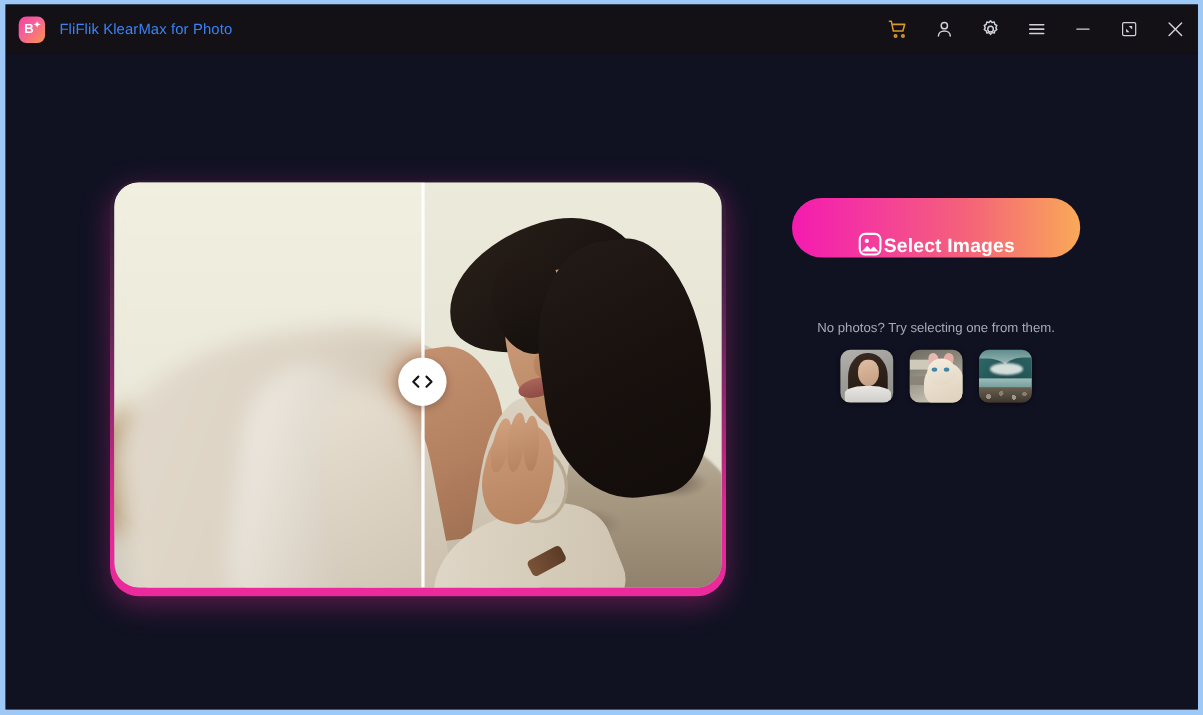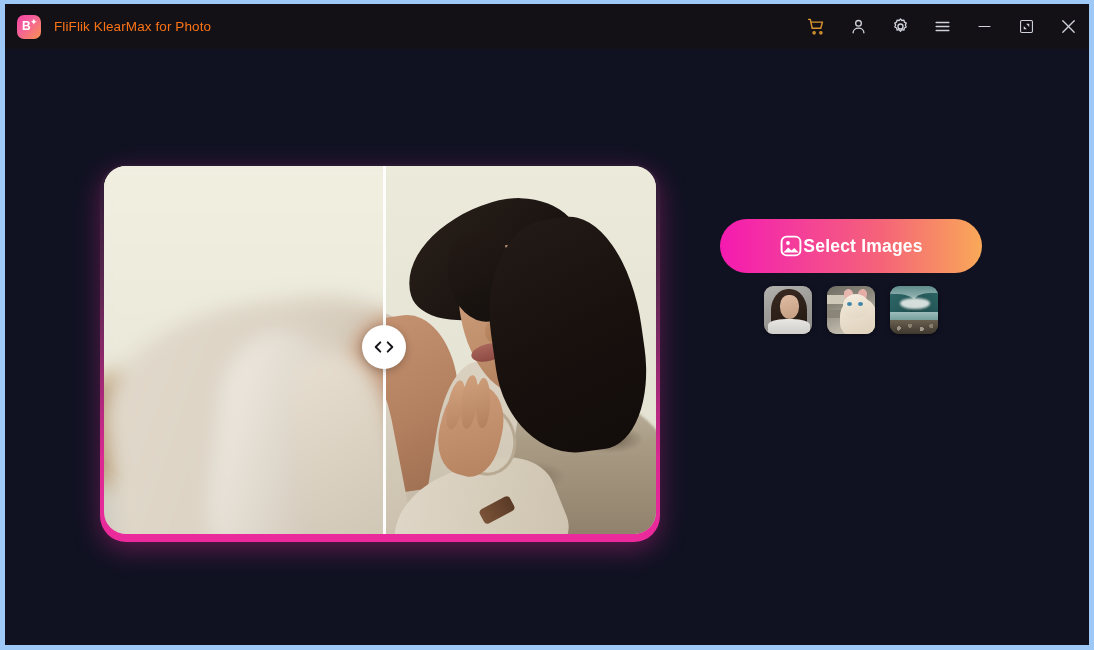--- a/index.html
+++ b/index.html
@@ -59,21 +59,21 @@
   #app-icon .spark {
     position: absolute;
     right: 4px; top: 4px;
     width: 7px; height: 7px;
     color: #fff;
     font-size: 9px;
     line-height: 7px;
   }
   #app-title {
     margin-left: 13px;
-    color: #f97316;
+    color: #3b82f6;
     font-size: 13.5px;
     letter-spacing: 0.1px;
     white-space: nowrap;
   }
   #titlebar-spacer { flex: 1 1 auto; }
 
   .tb-btn {
     width: 42px; height: 45px;
     display: flex;
     align-items: center;
@@ -336,27 +336,27 @@
   }
   #panel-title {
     color: #fdfdfe;
     font-size: 29px;
     font-weight: bold;
     letter-spacing: 0.2px;
     line-height: 34px;
     margin-top: 36px;
   }
   #select-btn {
-    margin: 58px auto 0 auto;
+    margin: 19px auto 0 auto;
     width: 262px;
     height: 54px;
     border-radius: 27px;
     background: linear-gradient(to right, #f51ab0 0%, #f4379f 24%, #f56478 62%, #f9a958 100%);
     display: flex;
-    align-items: center;
+    align-items: flex-end;
     justify-content: center;
     gap: 0;
     cursor: pointer;
     border: none;
   }
   #select-btn .label {
     color: #ffffff;
     font-size: 17.5px;
     font-weight: bold;
     letter-spacing: 0.2px;
@@ -549,20 +549,21 @@
         <div id="select-btn">
           <svg width="24" height="24" viewBox="0 0 24 24" fill="none">
             <rect x="2.6" y="2.6" width="18.8" height="18.8" rx="5" stroke="#ffffff" stroke-width="1.9"></rect>
             <circle cx="9" cy="9" r="1.9" fill="#ffffff"></circle>
             <path d="M4.4 18.6l4.9-5.2 3.1 3.2 2.9-2.6 4.3 4.6z" fill="#ffffff"></path>
           </svg>
           <span class="label">Select Images</span>
         </div>
 
 
+        <div id="samples-label">No photos? Try selecting one from them.</div>
 
         <div id="samples">
           <div class="thumb t1">
             <div class="hairT"></div>
             <div class="faceT"></div>
             <div class="shirtT"></div>
           </div>
           <div class="thumb t2">
             <div class="bgbar"></div>
             <div class="bgbar2"></div>

